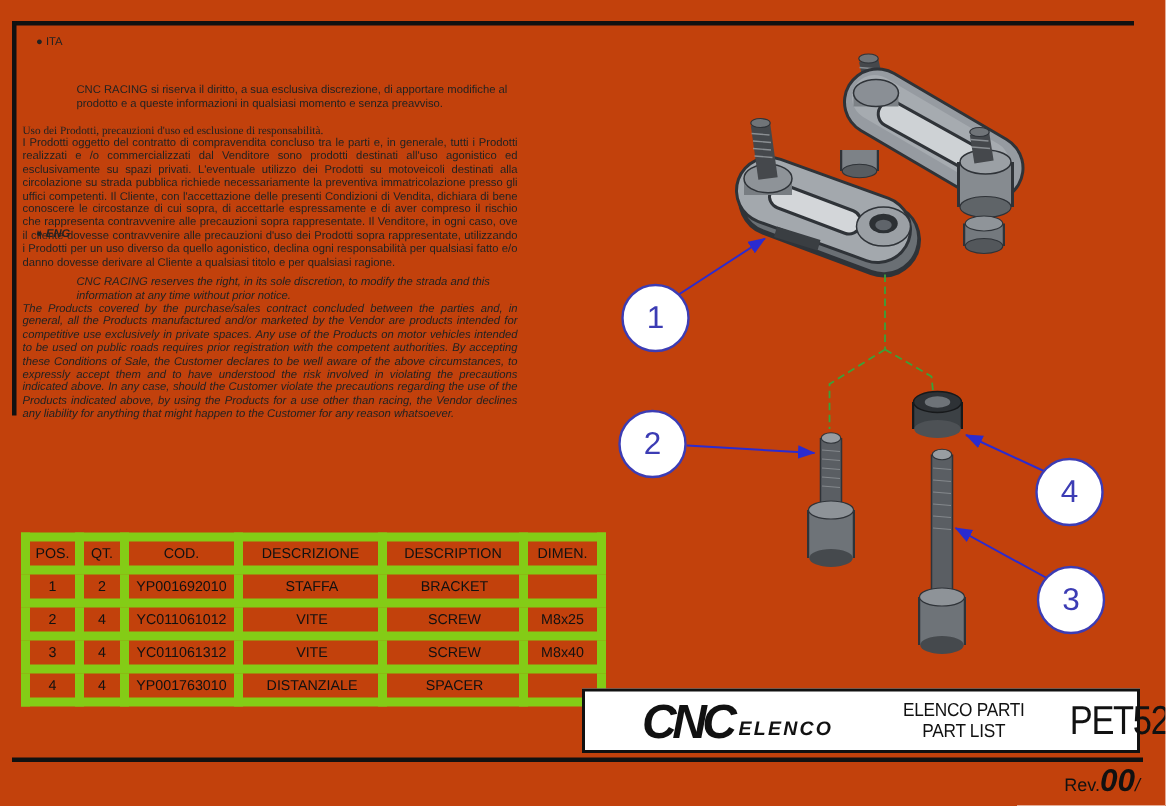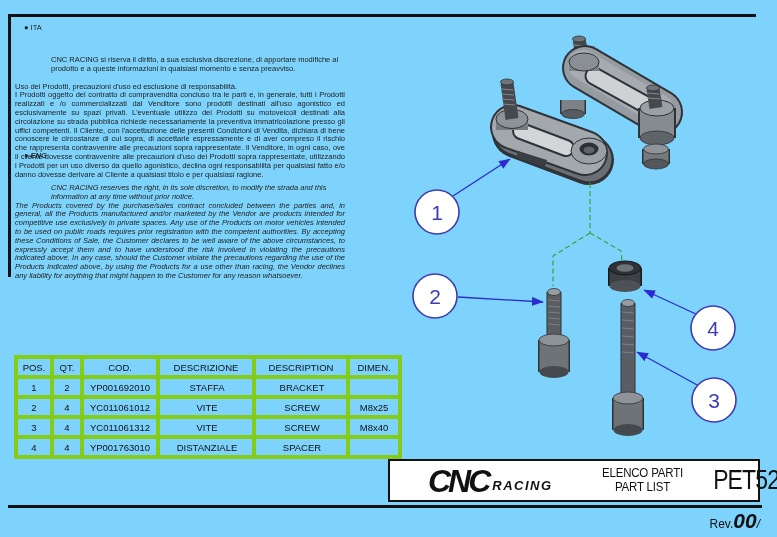--- a/index.html
+++ b/index.html
@@ -1,38 +1,38 @@
 <!DOCTYPE html>
 <html><head>
 <meta charset="utf-8">
 <style>
   html,body{margin:0;padding:0;background:#fff;}
-  .page{position:relative;width:777px;height:537px;background:#7dd3fc;overflow:hidden;
+  .page{position:relative;width:777px;height:537px;background:#c2410c;overflow:hidden;
         font-family:"Liberation Sans",sans-serif;color:#1a1a1a;}
 
   
   .rule{position:absolute;background:#111;}
   .rule-top{left:8px;top:14px;width:748px;height:3px;}
   .rule-left{left:8px;top:14px;width:3px;height:263px;}
   .rule-bottom{left:8px;top:505px;width:754px;height:3px;}
 
   
   .disclaimer{position:absolute;left:15px;top:24px;width:330px;font-size:7.5px;line-height:8.8px;color:#222;}
   .notice-row{display:flex;margin-left:9px;}
   .notice-label{flex:0 0 27px;white-space:nowrap;font-weight:bold;}
   .notice-label.it{font-weight:normal;}
   .notice-text{flex:1;margin-top:32px;}
-  .block-title{margin-top:9px;}
+  .block-title{margin-top:9px;font-family:Liberation Serif, serif;}
   .block-body{text-align:justify;}
   .eng{font-style:italic;position:absolute;left:15px;top:152px;width:330px;font-size:7.5px;line-height:8.8px;color:#222;}
 
   
   table.parts{position:absolute;left:14px;top:355px;border-collapse:collapse;table-layout:fixed;
               font-size:9.5px;color:#111;}
-  table.parts th,table.parts td{border:4px solid #84cc16;height:16px;padding:0 3px;
+  table.parts th,table.parts td{border:6px solid #84cc16;height:16px;padding:0 3px;
               font-weight:normal;white-space:nowrap;overflow:hidden;}
   table.parts{border:2px solid #111;}
   .c{text-align:center;}
   .l{text-align:center;padding-left:5px !important;}
 
   
   .titleblock{position:absolute;left:388px;top:459px;width:368px;height:39px;border:2.5px solid #111;
               display:flex;align-items:center;background:#fff;}
   .brand{display:flex;align-items:flex-end;padding-left:10px;flex:0 0 185px;}
   .brand-main{font-size:32px;font-weight:bold;font-style:italic;letter-spacing:-3px;line-height:30px;color:#111;margin-left:28px;}
@@ -279,21 +279,21 @@
         <td class="l">DISTANZIALE</td>
         <td class="l">SPACER</td>
         <td class="c"></td>
       </tr>
     </tbody>
   </table>
 
   <div class="titleblock">
     <div class="brand">
       <span class="brand-main">CNC</span>
-      <span class="brand-sub">RACING</span>
+      <span class="brand-sub">ELENCO</span>
     </div>
     <div class="partlist">
       <div>ELENCO PARTI</div>
       <div>PART LIST</div>
     </div>
     <div class="code">PET52</div>
   </div>
 
   <div class="rev">
     <span class="rev-prefix">Rev.</span><span class="rev-value">00</span><span class="rev-suffix">/</span>

